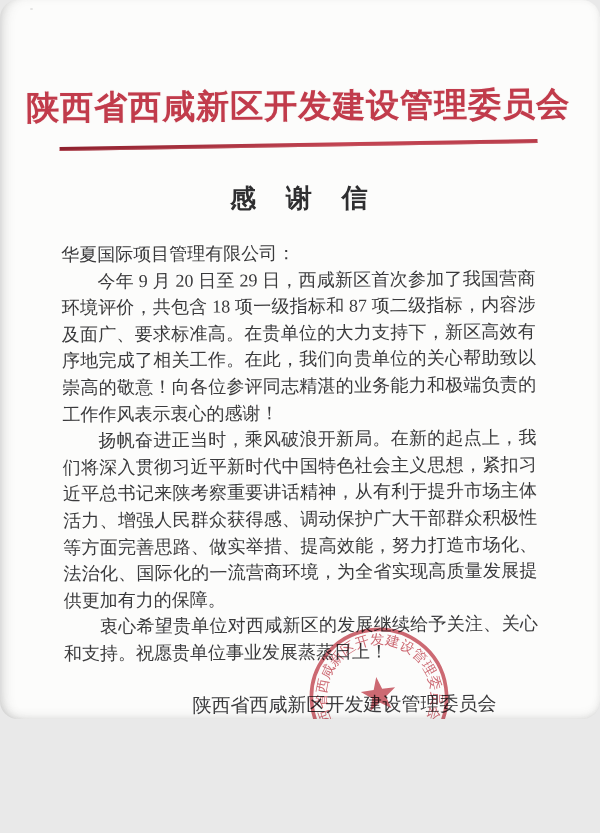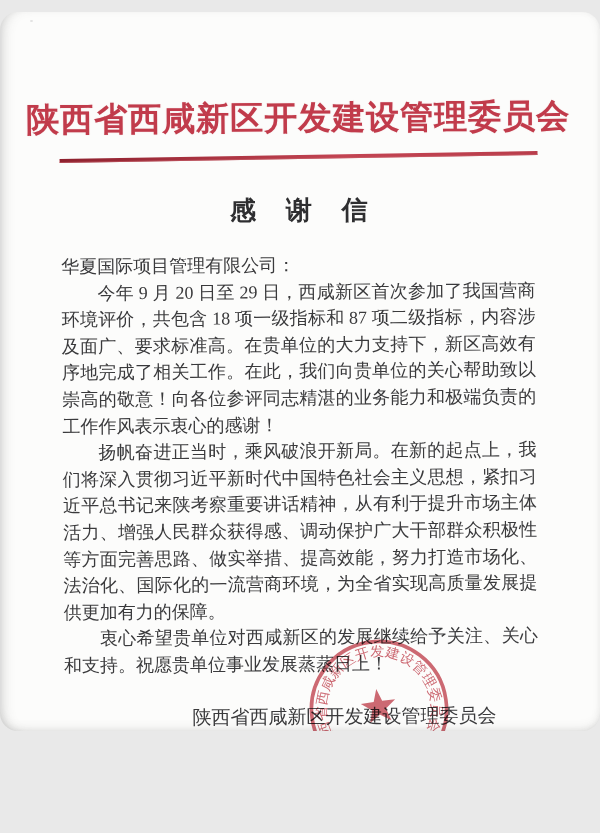--- a/index.html
+++ b/index.html
@@ -1,21 +1,21 @@
 <!DOCTYPE html>
 <html><head>
 <meta charset="utf-8">
 <style>
   * { margin: 0; padding: 0; box-sizing: border-box; }
   html, body { background: #e9e9e9; }
   .page {
     position: relative;
     width: 600px;
     height: 719px;
-    margin: 12px auto;
+    margin: 0 auto;
     background: #fcfcfb;
     overflow: hidden;
     font-family: "Liberation Serif", "DejaVu Serif", serif;
     box-shadow:
       inset 10px 0 14px -10px rgba(80,80,80,0.35),
       inset -5px 0 8px -6px rgba(120,120,120,0.18),
       inset 0 -8px 12px -9px rgba(100,100,100,0.25);
     border-radius: 18px;
   }
   .content {

